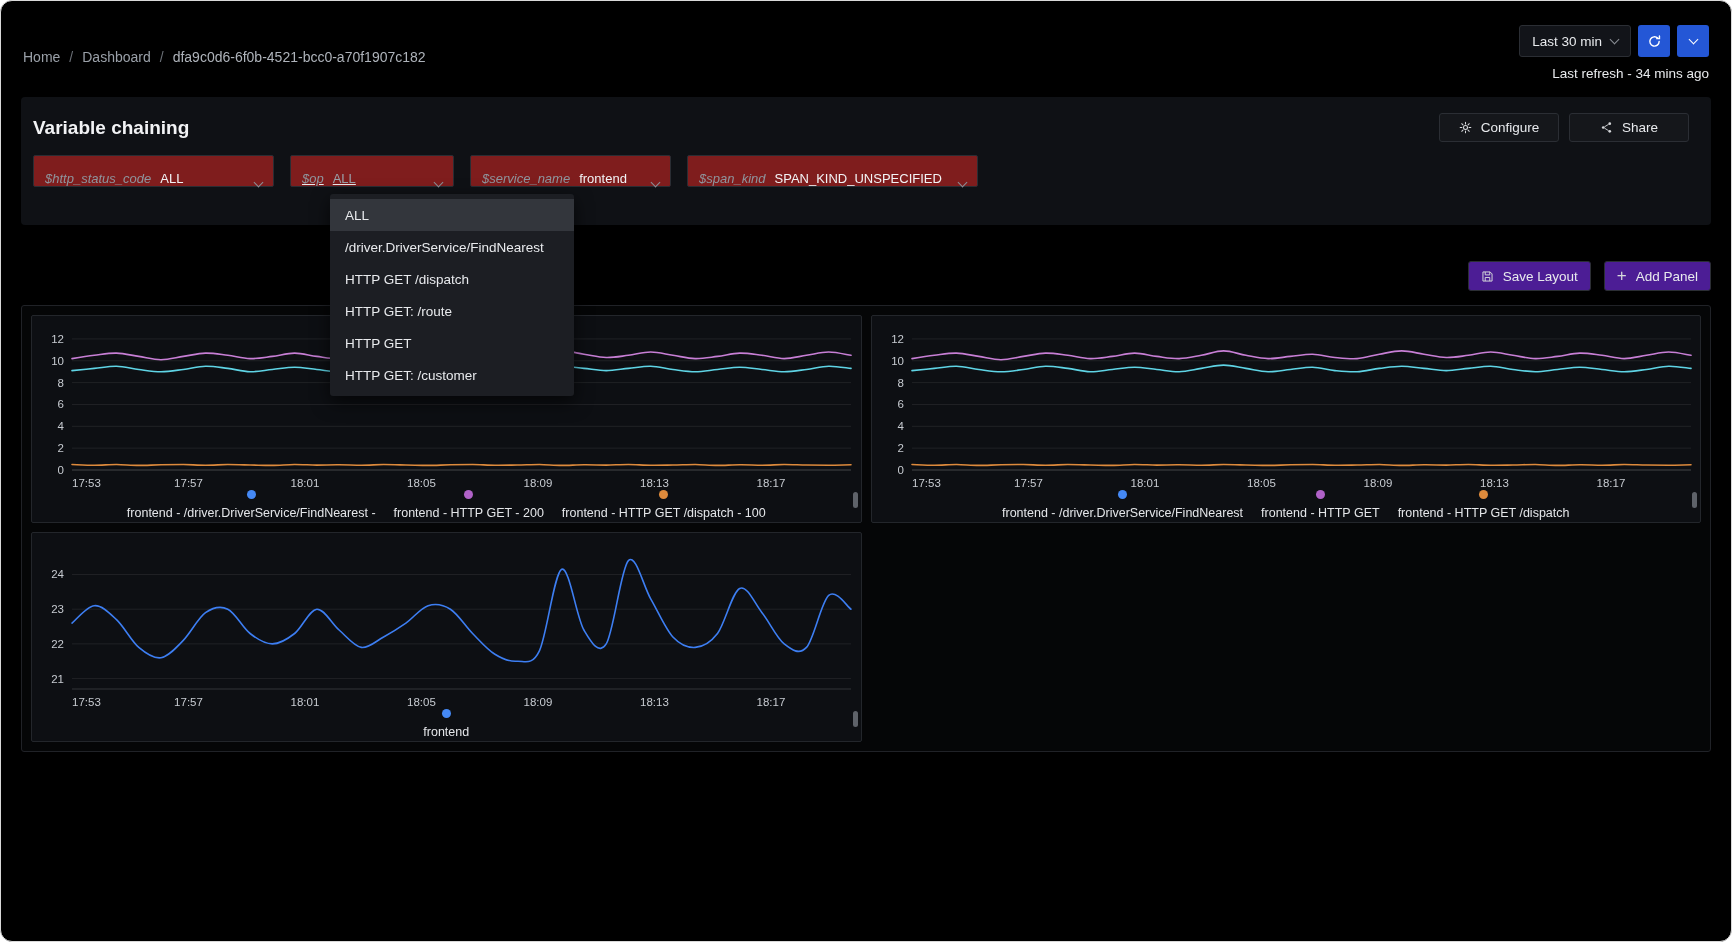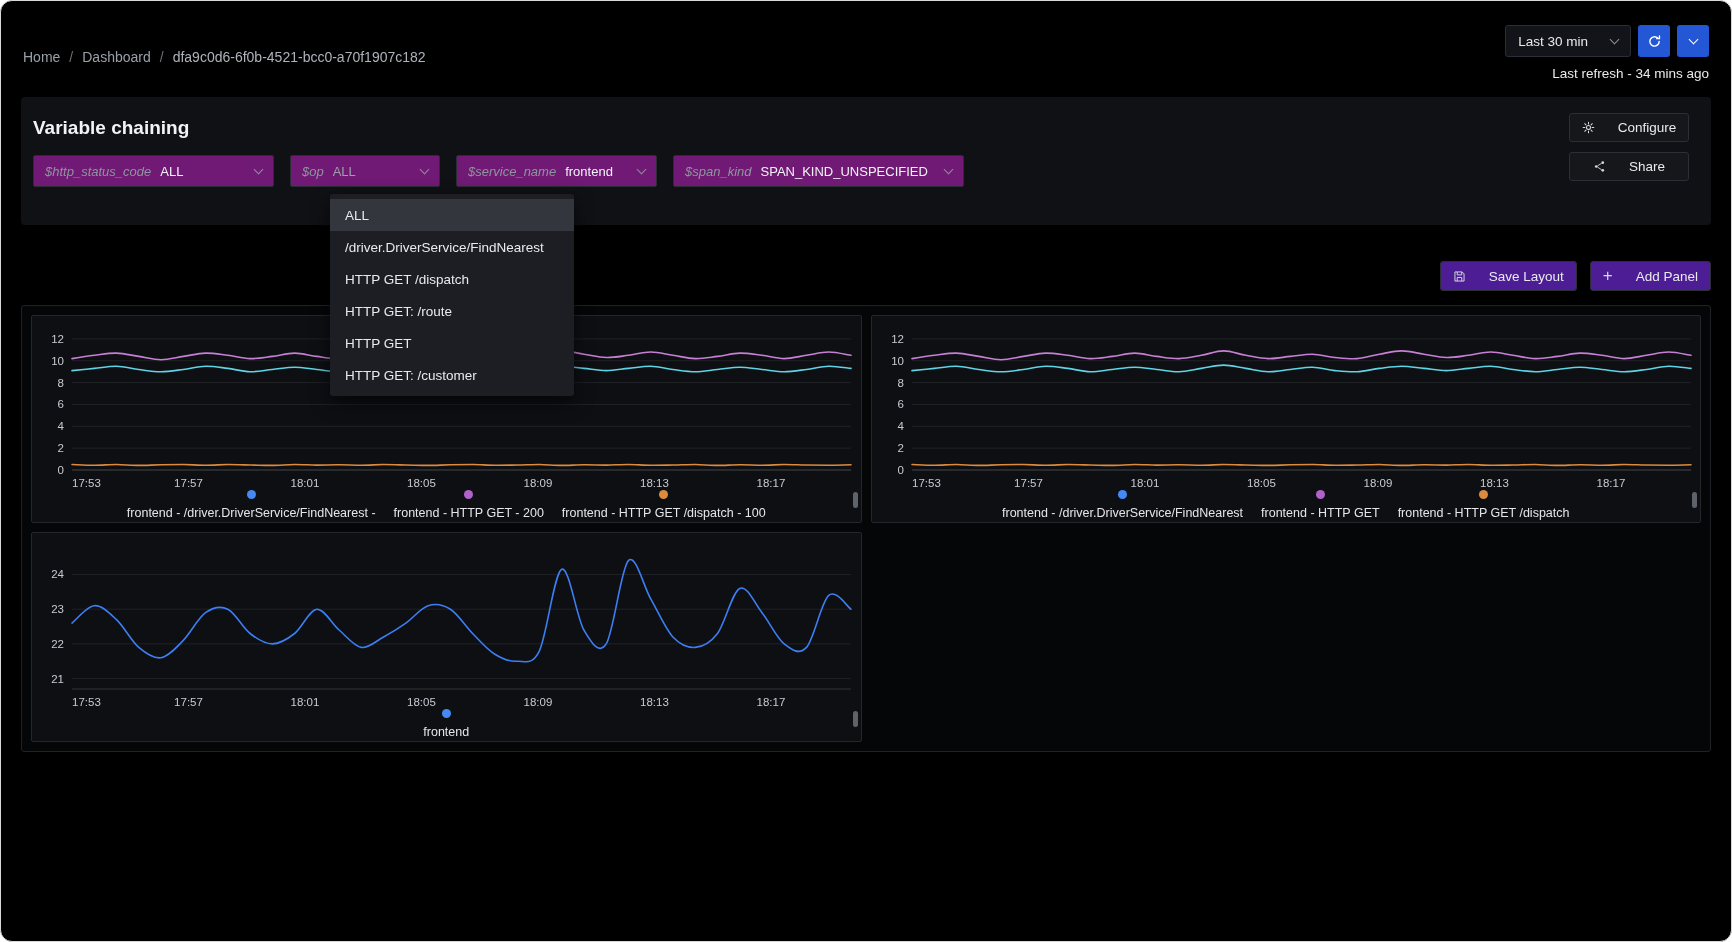--- a/index.html
+++ b/index.html
@@ -10,39 +10,39 @@
     font-family:"Liberation Sans","DejaVu Sans",sans-serif;color:#e8eaed;
   }
   
   .header{display:flex;justify-content:space-between;align-items:flex-start;padding:24px 22px 0;}
   .breadcrumb{display:flex;align-items:center;gap:9px;font-size:14px;margin-top:24px;}
   .crumb{color:#9aa0a8;cursor:pointer;}
   .crumb.current{color:#aeb3ba;}
   .sep{color:#6b7077;}
   .time-block{display:flex;flex-direction:column;align-items:flex-end;gap:9px;}
   .time-row{display:flex;gap:7px;align-items:center;}
-  .btn-dark{display:flex;align-items:center;gap:23px;height:32px;padding:0 12px;
+  .btn-dark{display:flex;align-items:center;gap:9px;height:32px;padding:0 12px;
     background:#121419;border:1px solid #2b2e34;border-radius:3px;font-size:13.5px;color:#e8eaed;cursor:pointer;}
   .chev{width:7px;height:7px;border-right:1.6px solid #8b8f96;border-bottom:1.6px solid #8b8f96;
     transform:rotate(45deg);margin-top:-4px;flex:0 0 auto;}
   .chev.white{border-color:#fff;}
   .btn-blue{width:32px;height:32px;border-radius:3px;display:flex;align-items:center;justify-content:center;cursor:pointer;}
   .refresh-text{font-size:13.5px;color:#e8eaed;}
   
   .var-panel{margin:16px 20px 0;background:#0f1115;border-radius:4px;padding:20px 12px;height:128px;position:relative;}
   .var-title{font-size:19px;font-weight:700;color:#f2f3f5;margin:0 0 16px;}
   .selects-row{display:flex;gap:16px;}
-  .select{height:32px;display:flex;align-items:center;gap:9px;padding:0 11px;
-    background:#701a75;border:1px solid #2a2d33;border-radius:2px;cursor:pointer;}
+  .select{height:32px;display:flex;align-items:flex-end;gap:9px;padding:0 11px;
+    background:#7f1d1d;border:1px solid #2a2d33;border-radius:2px;cursor:pointer;}
   .select .var-name{font-style:italic;color:#8f959d;font-size:13px;white-space:nowrap;}
   .select .var-value{color:#f2f3f5;font-size:13px;white-space:nowrap;}
   .select .var-value.dim{color:#9aa0a8;}
   .select .chev{margin-left:auto;}
-  .s-w1{width:241px;} .s-w2{width:150px;} .s-w3{width:201px;} .s-w4{width:291px;}
-  .panel-actions{position:absolute;right:22px;top:16px;display:flex;flex-direction:column;gap:10px;align-items:stretch;}
+  .s-w1{width:241px;} .s-w2{width:164px;text-decoration:underline;} .s-w3{width:201px;} .s-w4{width:291px;}
+  .panel-actions{position:absolute;right:22px;top:16px;display:flex;flex-direction:row;gap:10px;align-items:stretch;}
   .panel-actions .btn-dark{justify-content:center;width:120px;height:29px;background:#15171b;}
   
   .op-dropdown{position:absolute;left:309px;top:97px;width:244px;background:#1c1e23;border-radius:3px;
     box-shadow:0 6px 18px rgba(0,0,0,.65);padding:5px 0;z-index:100;}
   .op-option{height:32px;display:flex;align-items:center;padding:0 15px;font-size:13.5px;color:#e8eaed;cursor:pointer;white-space:nowrap;}
   .op-option.selected{background:#33363c;}
   
   .toolbar{display:flex;justify-content:flex-end;gap:13px;margin:36px 20px 14px;}
   .toolbar .btn-dark{background:#4c1d95;height:30px;}
   .plus{font-size:17px;line-height:1;color:#d6d8db;margin-top:-2px;}

